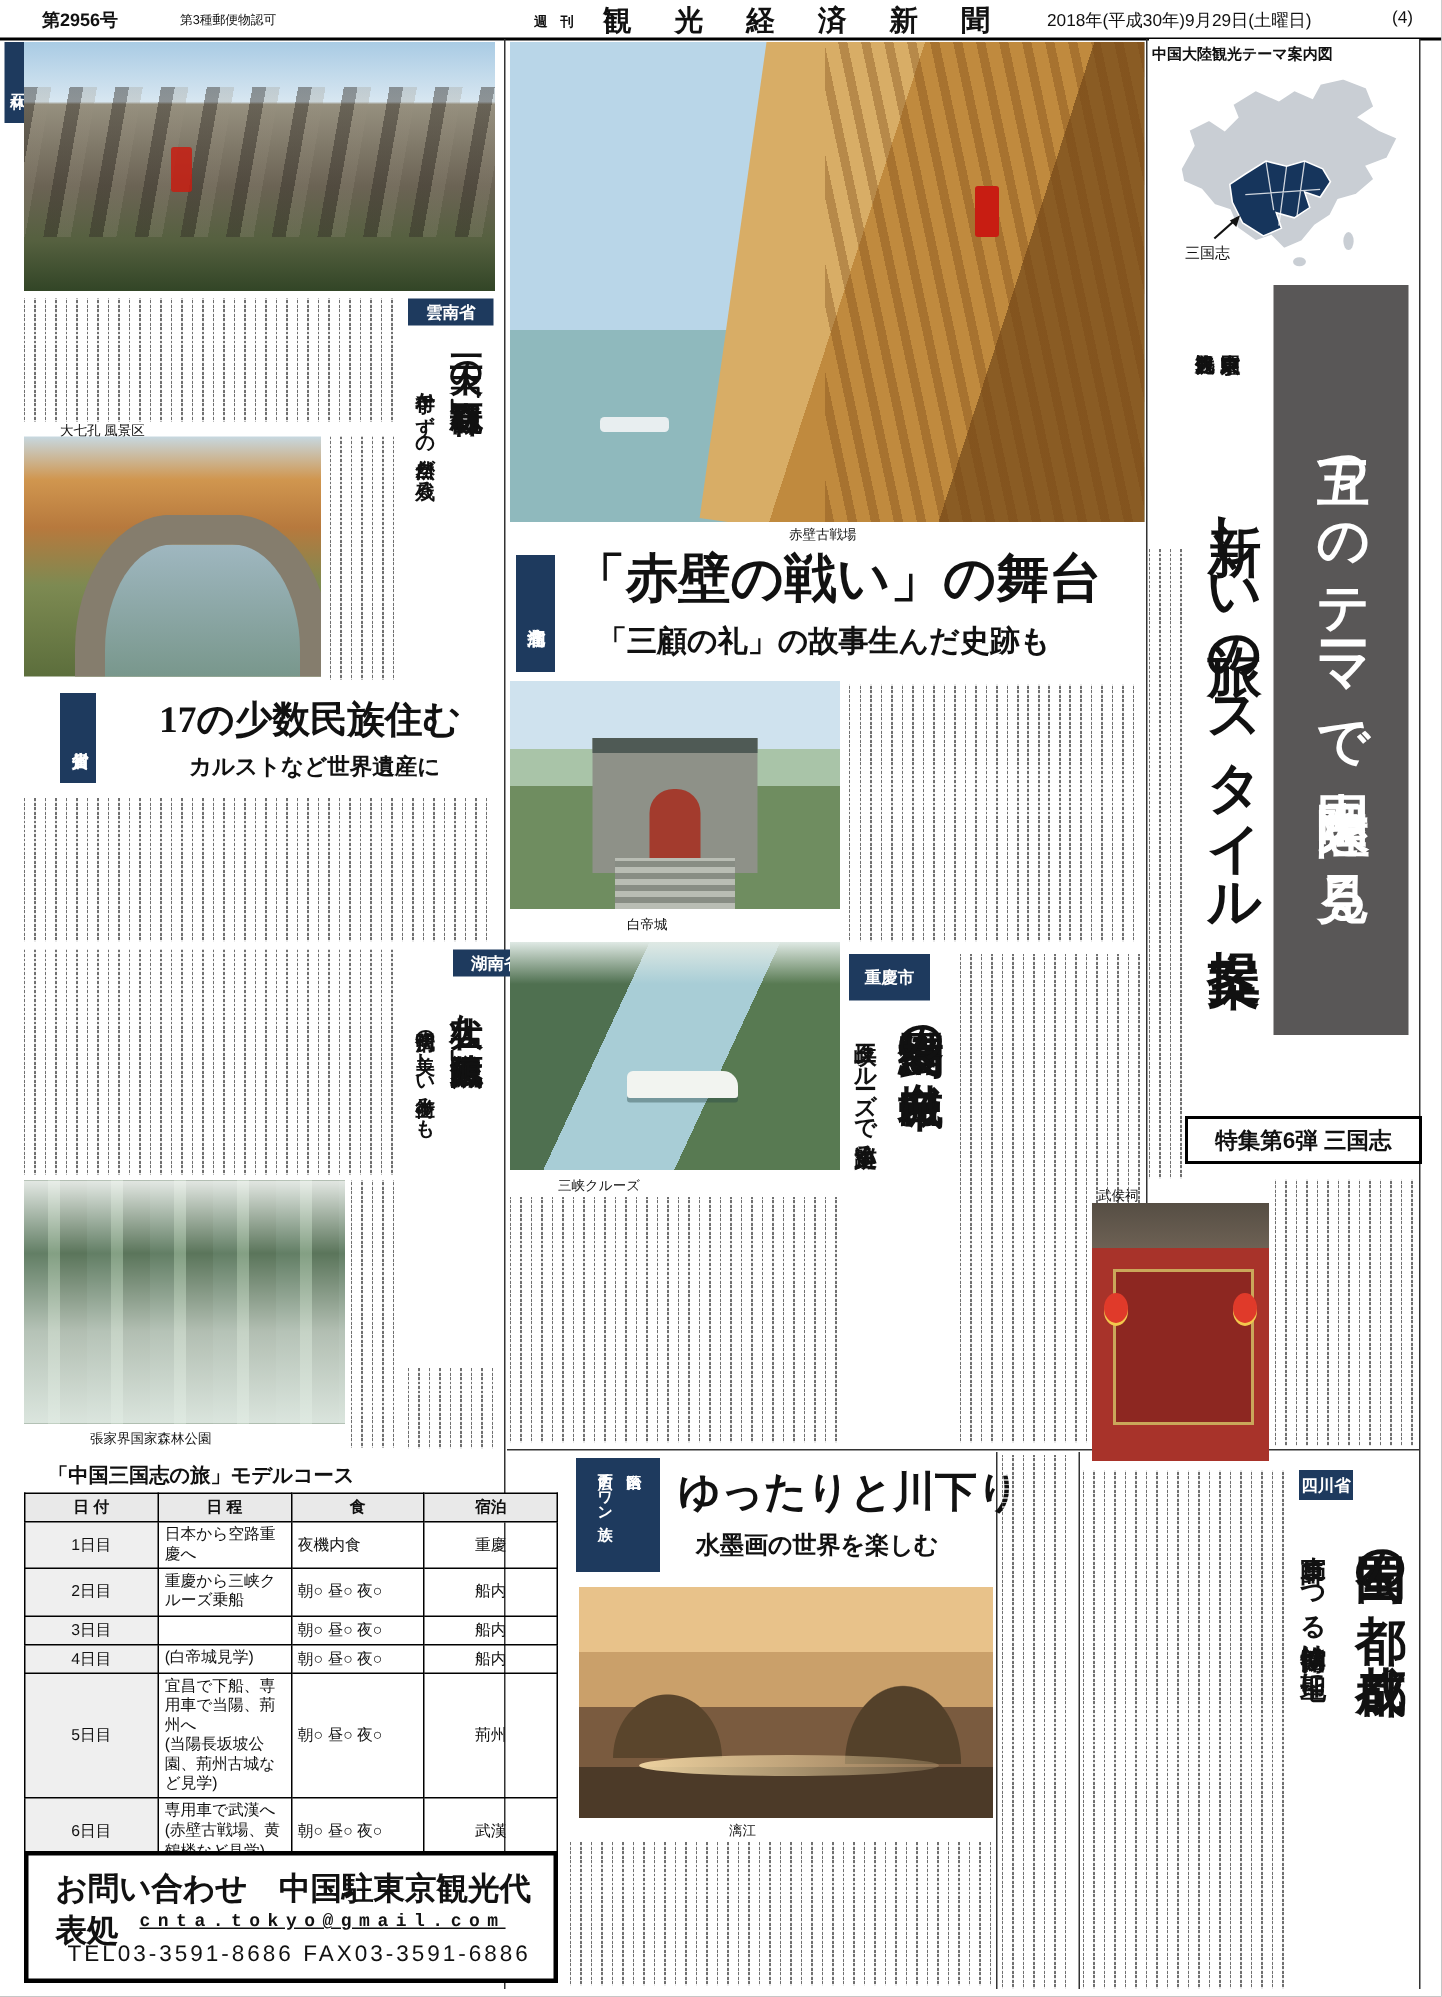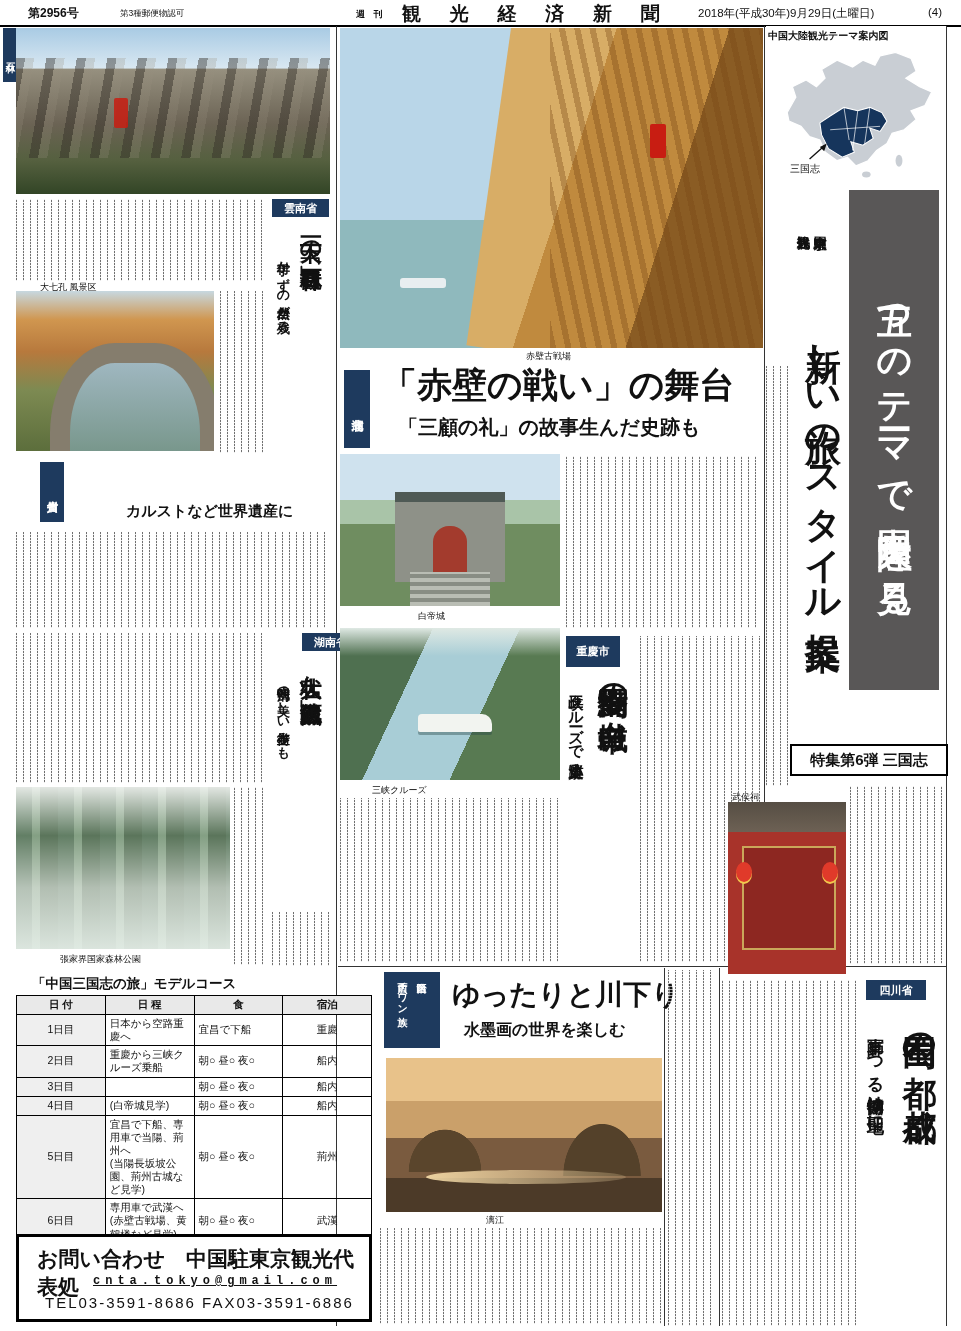--- a/index.html
+++ b/index.html
@@ -75,20 +75,21 @@
   <div class="abs v serif b" style="left:274px;top:252px;height:170px;font-size:13px;">手付かずの自然が残る</div>
 
   <div class="abs ph" style="left:16px;top:291px;width:198px;height:160px;
        background:linear-gradient(180deg,#c7d8e0 0%,#d0964f 18%,#b7793d 38%,#7d8a52 62%,#5c6e3c 100%);">
     <div class="abs" style="left:34px;top:52px;width:130px;height:110px;border:20px solid #857d6d;border-bottom:none;
          border-radius:65px 65px 0 0 / 90px 90px 0 0;background:linear-gradient(#9fb7c0,#6f8f7f);"></div>
   </div>
   <div class="abs bt" style="left:220px;top:291px;width:46px;height:162px;"></div>
 
   <div class="abs prov v" style="left:40px;top:462px;width:24px;height:60px;font-size:11px;">貴州省</div>
+  <div class="abs serif b" style="left:106px;top:463px;font-size:25px;">17の少数民族住む</div>
   <div class="abs serif b" style="left:126px;top:502px;font-size:15px;">カルストなど世界遺産に</div>
   <div class="abs bt" style="left:16px;top:532px;width:314px;height:96px;"></div>
 
   <div class="abs prov" style="left:272px;top:633px;width:57px;height:18px;font-size:11px;margin-left:30px;">湖南省</div>
   <div class="abs v serif b" style="left:296px;top:660px;height:248px;font-size:22px;">壮大な自然「武陵源」</div>
   <div class="abs v serif b" style="left:274px;top:678px;height:200px;font-size:13px;">明清代の美しい街並みも</div>
   <div class="abs bt" style="left:16px;top:633px;width:250px;height:150px;"></div>
 
   <div class="abs ph" style="left:16px;top:787px;width:214px;height:162px;
        background:repeating-linear-gradient(90deg,#47684a 0 16px,#6e8f6e 16px 24px,#3e5d3e 24px 42px);">
@@ -106,21 +107,21 @@
           <th>日 付</th>
           <th>日 程</th>
           <th>食</th>
           <th>宿泊</th>
         </tr>
       </thead>
     <tbody>
         <tr>
           <td class="c-day">1日目</td>
           <td class="c-prog">日本から空路重慶へ</td>
-          <td class="c-meal">宜昌で下船</td>
+          <td class="c-meal">夜機内食</td>
           <td class="c-stay">重慶</td>
         </tr>
         <tr>
           <td class="c-day">2日目</td>
           <td class="c-prog">重慶から三峡クルーズ乗船</td>
           <td class="c-meal">朝○ 昼○ 夜○</td>
           <td class="c-stay">船内</td>
         </tr>
         <tr>
           <td class="c-day">3日目</td>
@@ -247,18 +248,18 @@
        background:linear-gradient(180deg,#e8c28a 0 28%,#caa06a 28% 52%,#7a5b3f 52% 78%,#4c3a28 78% 100%);">
     <div class="abs" style="left:14px;top:34px;width:90px;height:80px;background:radial-gradient(60px 70px at 50% 100%, #5a452c 0 60%, transparent 61%);"></div>
     <div class="abs" style="left:150px;top:20px;width:130px;height:100px;background:radial-gradient(70px 90px at 60% 100%, #463télé category 0, transparent 0), radial-gradient(70px 84px at 55% 100%, #463télé 0, transparent 0);"></div>
     <div class="abs" style="left:150px;top:22px;width:120px;height:96px;background:radial-gradient(64px 86px at 55% 100%, #54412a 0 60%, transparent 61%);"></div>
     <div class="abs" style="left:40px;top:112px;width:200px;height:14px;background:linear-gradient(90deg,rgba(248,222,170,.9),rgba(248,222,170,.2));border-radius:50%;"></div>
   </div>
   <span class="abs cap" style="left:486px;top:1214px;">漓江</span>
   <div class="abs bt" style="left:380px;top:1228px;width:282px;height:96px;"></div>
   <div class="abs bt" style="left:668px;top:970px;width:48px;height:356px;"></div>
 
-  <div class="abs prov" style="left:866px;top:980px;width:60px;height:20px;font-size:11px;">四川省</div>
+  <div class="abs prov" style="left:866px;top:980px;width:36px;height:20px;font-size:11px;">四川省</div>
   <div class="abs v serif b" style="left:896px;top:1010px;height:294px;font-size:34px;">蜀国の都、成都</div>
   <div class="abs v serif b" style="left:864px;top:1026px;height:282px;font-size:17px;">軍師まつる博物館は聖地に</div>
   <div class="abs bt" style="left:722px;top:980px;width:136px;height:346px;"></div>
 
 </div>
 
 </body></html>

